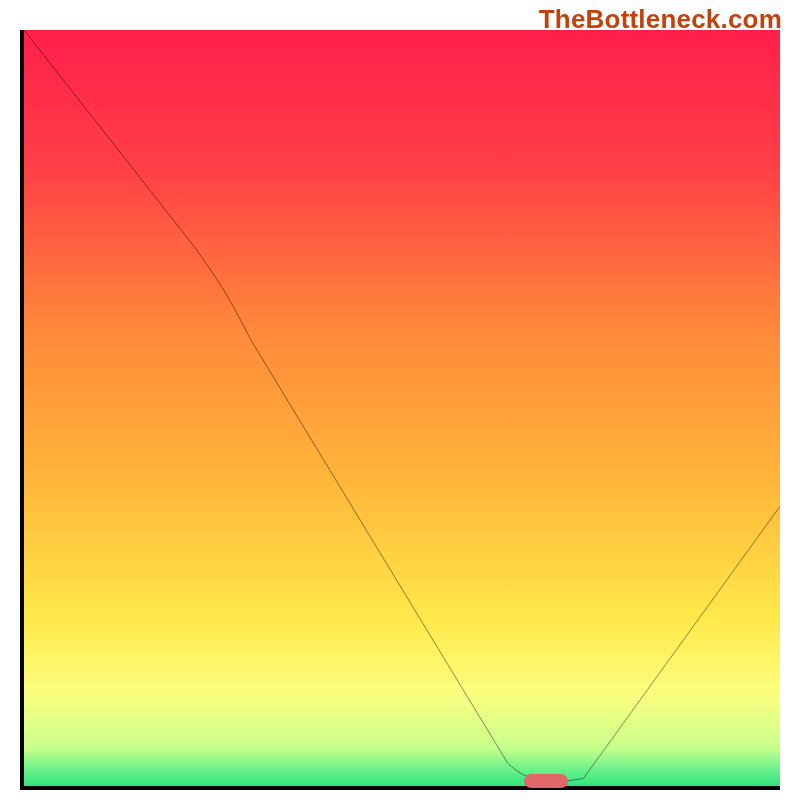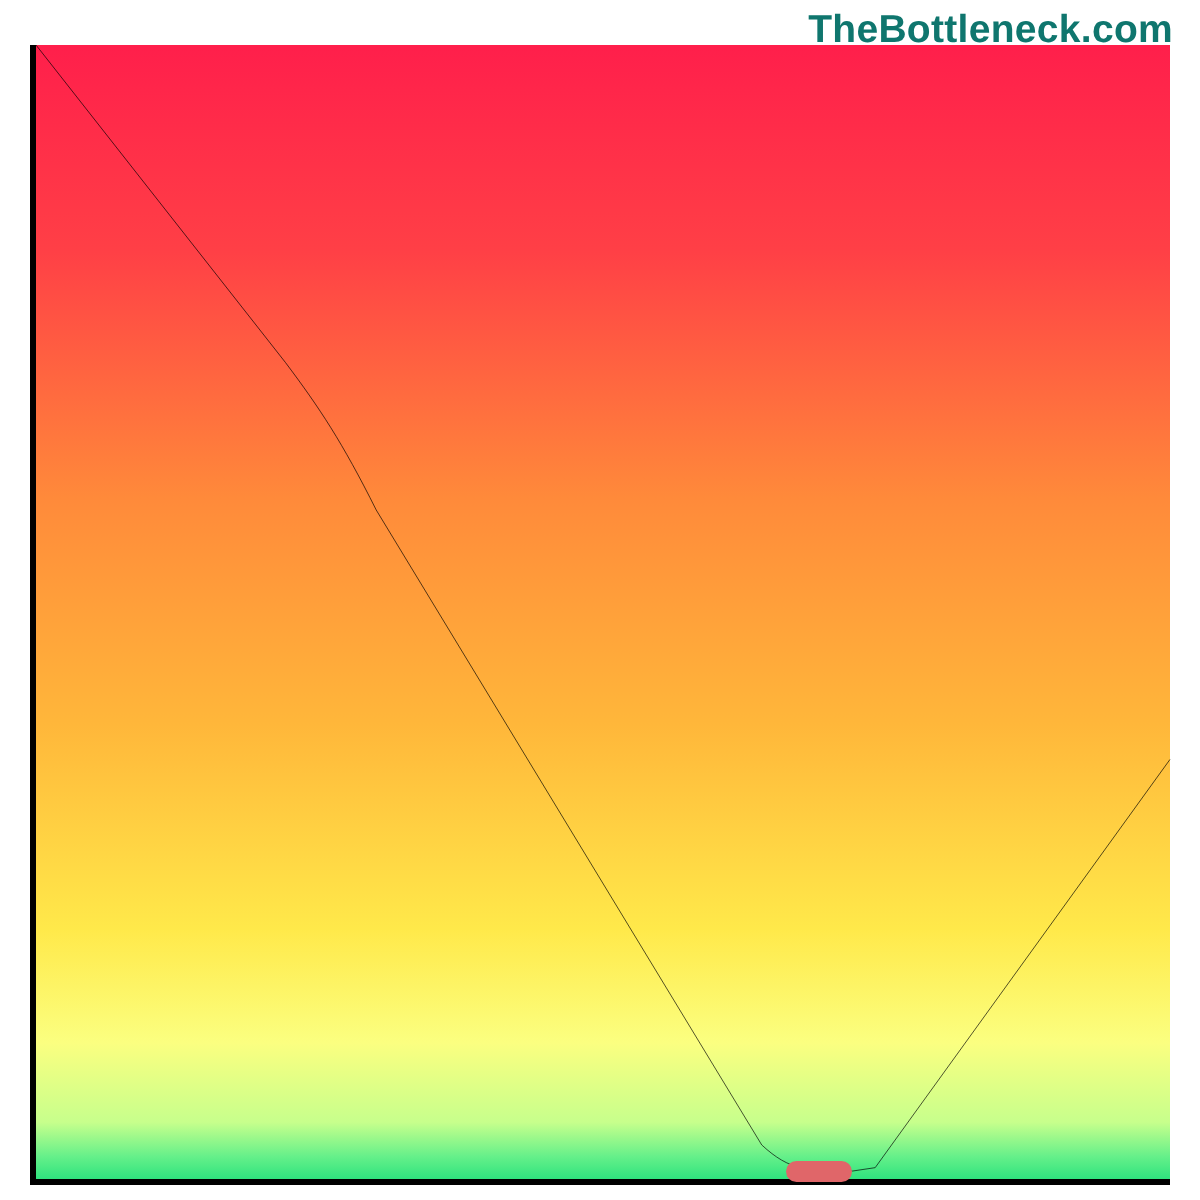--- a/index.html
+++ b/index.html
@@ -15,21 +15,21 @@
     position: relative;
     width: 800px;
     height: 800px;
   }
   .watermark {
     position: absolute;
     top: 4px;
     right: 18px;
     font-size: 26px;
     font-weight: 600;
-    color: #0f766e;
+    color: #c2410c;
     letter-spacing: 0.2px;
   }
   .plot-frame {
     position: absolute;
     left: 20px;
     top: 30px;
     width: 760px;
     height: 760px;
     border-left: 4px solid #000;
     border-bottom: 4px solid #000;

